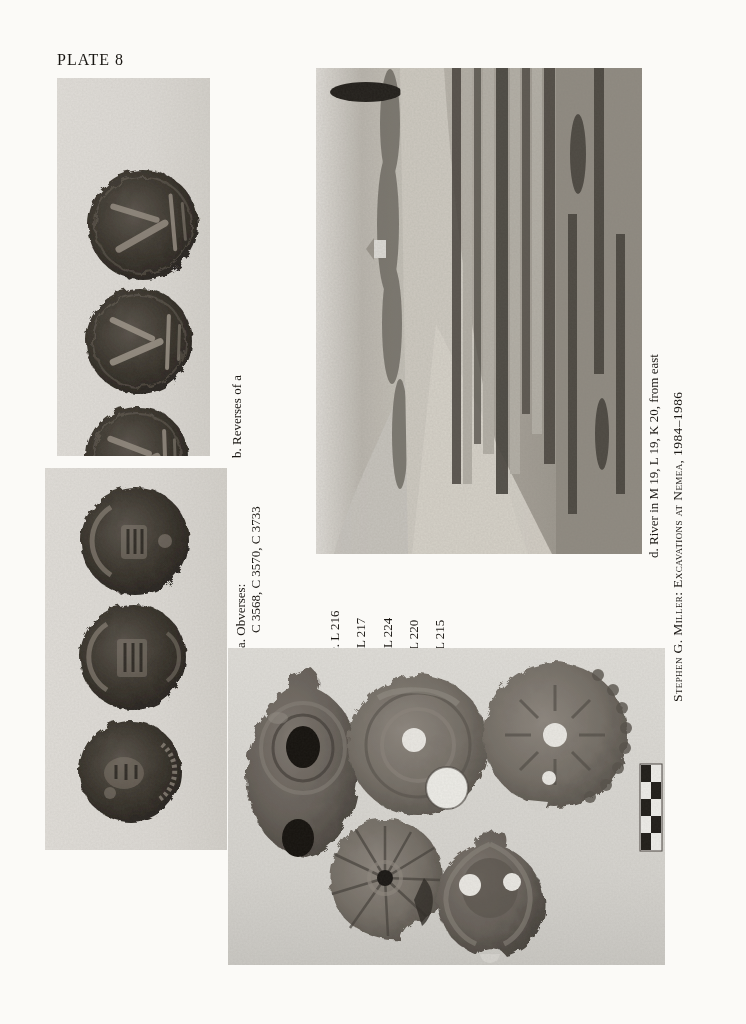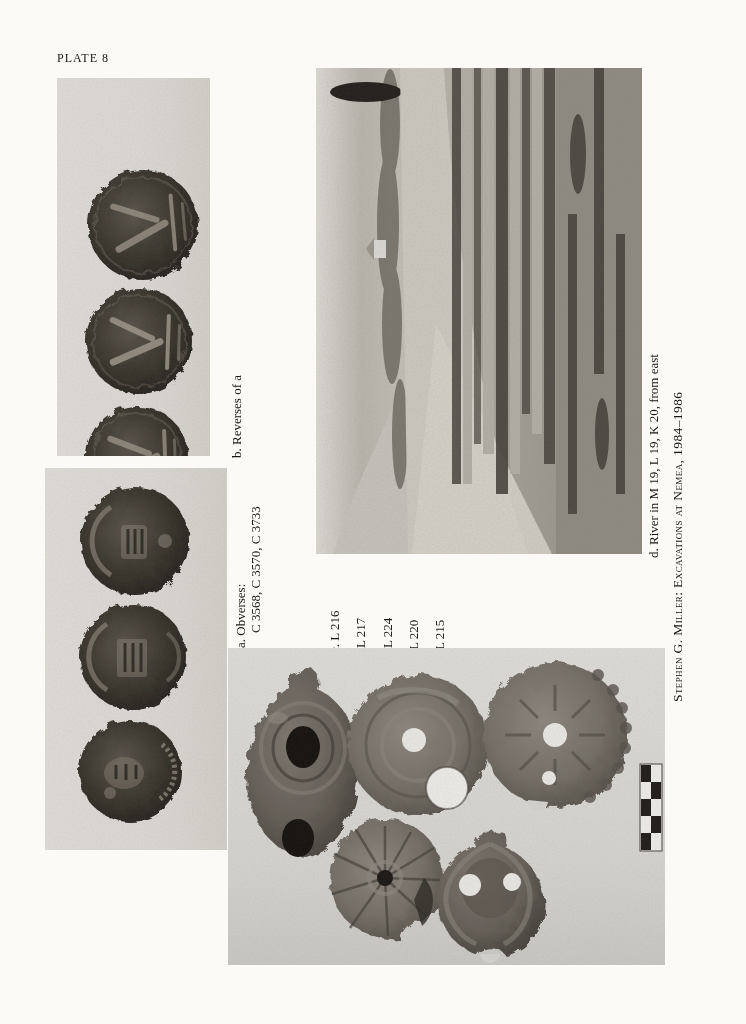--- a/index.html
+++ b/index.html
@@ -2,21 +2,21 @@
 <html><head>
 <meta charset="utf-8">
 <style>
   html,body{margin:0;padding:0;background:#e9e7e3;}
   #page{
     position:relative;width:746px;height:1024px;margin:0 auto;
     background:#fbfaf7;overflow:hidden;
     font-family:"Liberation Serif","DejaVu Serif",serif;color:#1a1713;
   }
   .plate-label{
-    position:absolute;left:57px;top:51px;font-size:12px;letter-spacing:1px;
+    position:absolute;left:57px;top:51px;font-size:16px;letter-spacing:1px;
   }
   .photo{position:absolute;overflow:hidden;}
   .photo svg{display:block;}
   
   .rot{
     position:absolute;transform:rotate(-90deg);transform-origin:0 0;
     font-size:13px;line-height:15px;white-space:nowrap;
   }
   .rot .indent{padding-left:15px;}
   .credit{

